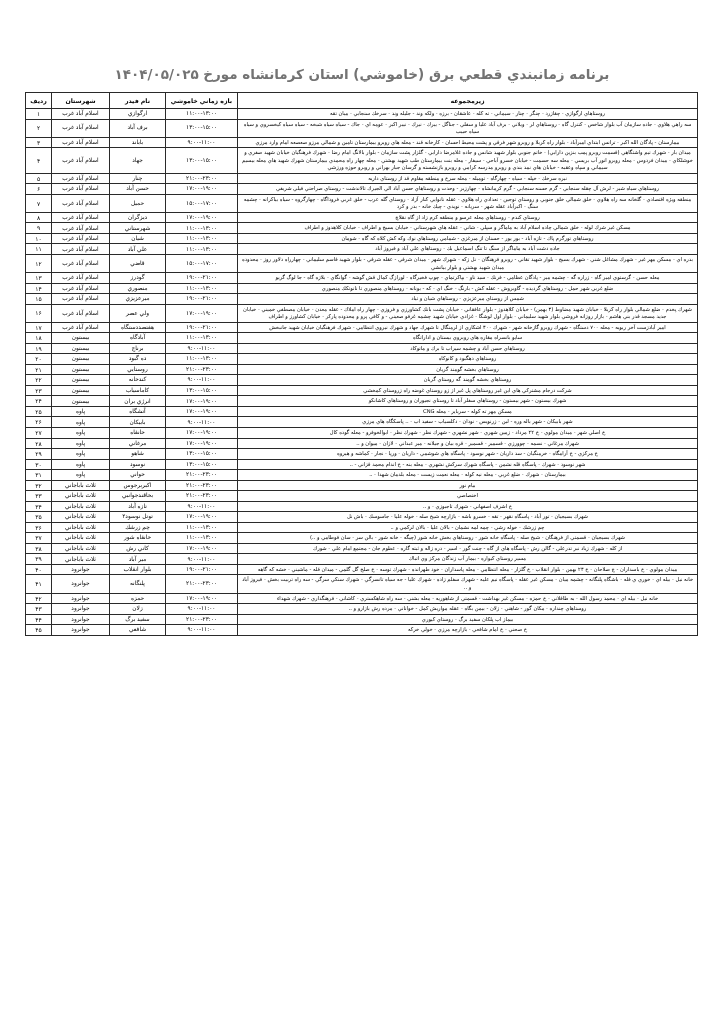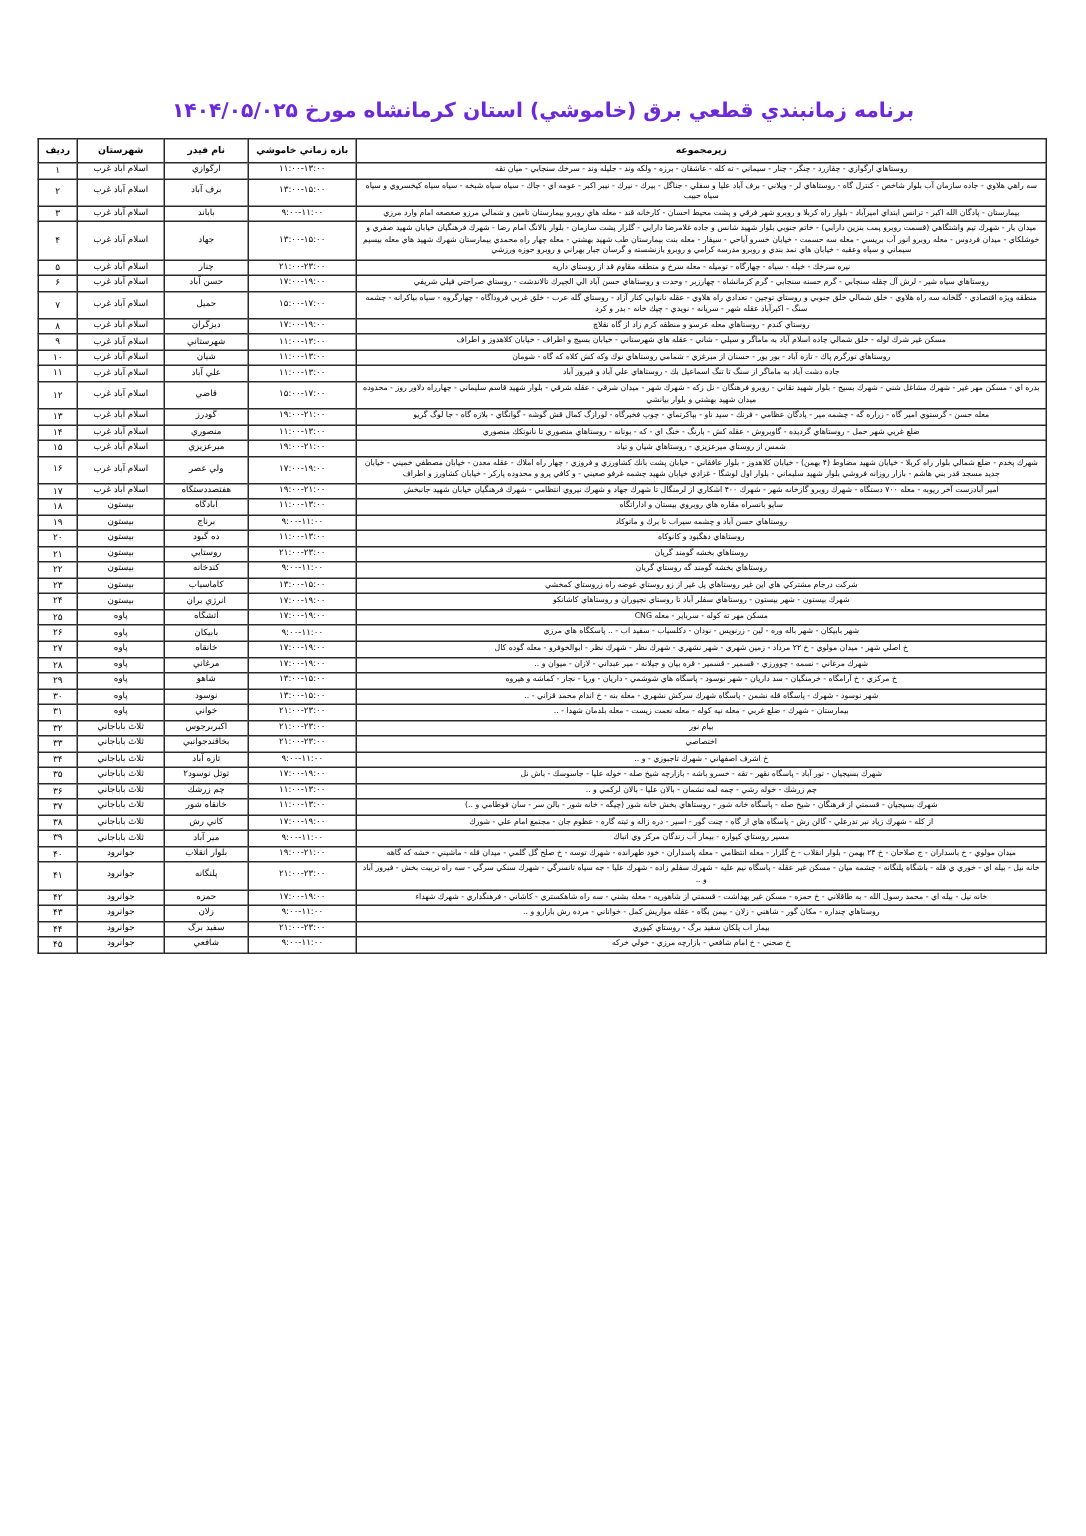--- a/index.html
+++ b/index.html
@@ -77,21 +77,21 @@
     line-height: 1.45;
     padding: 2px 4px;
   }
 </style>
 </head>
 <body>
 
 <div class="page">
 
   <div class="title-bar">
-    <div class="doc-title" style="color: #6d28d9;">برنامه زمانبندي قطعي برق (خاموشي) استان كرمانشاه مورخ ۱۴۰۴/۰۵/۰۲۵</div>
+    <div class="doc-title" style="color: #737373;">برنامه زمانبندي قطعي برق (خاموشي) استان كرمانشاه مورخ ۱۴۰۴/۰۵/۰۲۵</div>
   </div>
 
   <table class="schedule">
     <colgroup>
       <col class="c-areas">
       <col class="c-time">
       <col class="c-feeder">
       <col class="c-city">
       <col class="c-row">
     </colgroup>

